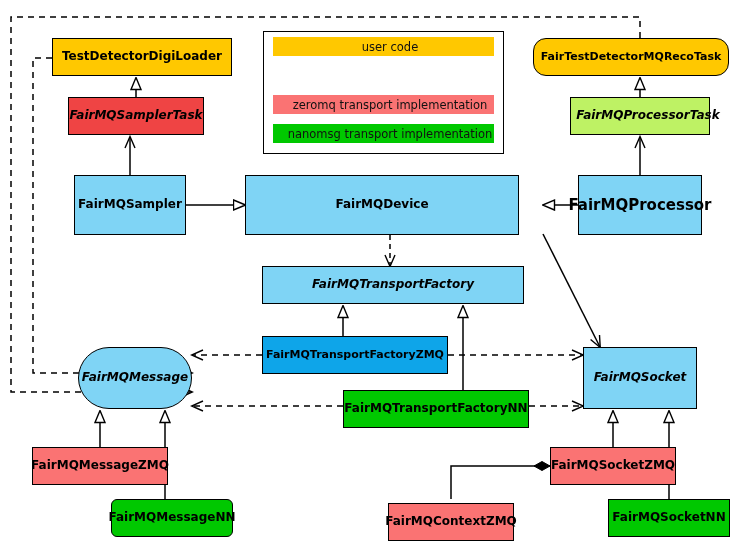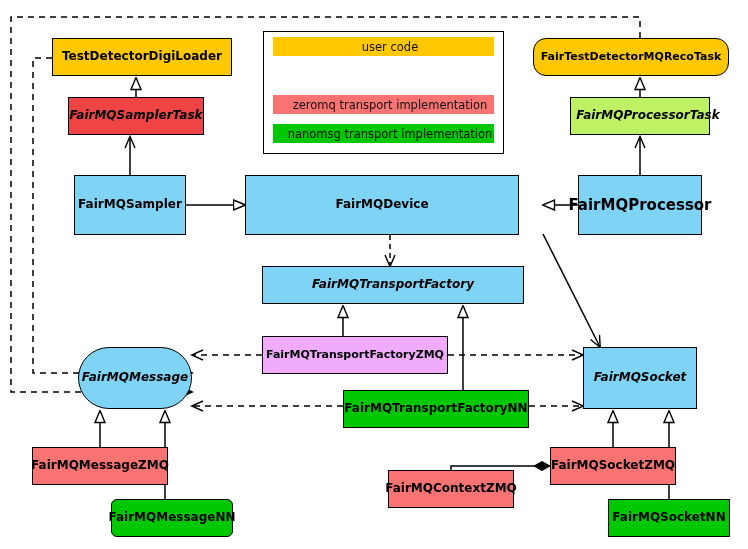--- a/index.html
+++ b/index.html
@@ -112,42 +112,42 @@
       </div>
       <div class="node" style="left: 245px; top: 175px; width: 274px; height: 60px; background: rgb(127, 212, 245);">
         <span class="lbl-bold" style="font-size: 12px;">FairMQDevice</span>
       </div>
       <div class="node" style="left: 578px; top: 175px; width: 124px; height: 60px; background: rgb(127, 212, 245);">
         <span class="lbl-bold" style="font-size: 15px;">FairMQProcessor</span>
       </div>
       <div class="node" style="left: 262px; top: 266px; width: 262px; height: 38px; background: rgb(127, 212, 245);">
         <span class="lbl-bolditalic" style="font-size: 12px;">FairMQTransportFactory</span>
       </div>
-      <div class="node" style="left: 262px; top: 336px; width: 186px; height: 38px; background: #f0abfc;">
+      <div class="node" style="left: 262px; top: 336px; width: 186px; height: 38px; background: #0ea5e9;">
         <span class="lbl-bold" style="font-size: 11px;">FairMQTransportFactoryZMQ</span>
       </div>
       <div class="node" style="left: 343px; top: 390px; width: 186px; height: 38px; background: rgb(0, 200, 0);">
         <span class="lbl-bold" style="font-size: 12px;">FairMQTransportFactoryNN</span>
       </div>
       <div class="node" style="left: 78px; top: 347px; width: 114px; height: 62px; background: rgb(127, 212, 245); border-radius: 31px;">
         <span class="lbl-bolditalic" style="font-size: 12px;">FairMQMessage</span>
       </div>
       <div class="node" style="left: 583px; top: 347px; width: 114px; height: 62px; background: rgb(127, 212, 245);">
         <span class="lbl-bolditalic" style="font-size: 12px;">FairMQSocket</span>
       </div>
       <div class="node" style="left: 32px; top: 447px; width: 136px; height: 38px; background: rgb(250, 115, 115); align-items: center;">
         <span class="lbl-bold" style="font-size: 12px;">FairMQMessageZMQ</span>
       </div>
       <div class="node" style="left: 111px; top: 499px; width: 122px; height: 38px; background: rgb(0, 200, 0); border-radius: 6px;">
         <span class="lbl-bold" style="font-size: 12px;">FairMQMessageNN</span>
       </div>
       <div class="node" style="left: 550px; top: 447px; width: 126px; height: 38px; background: rgb(250, 115, 115);">
         <span class="lbl-bold" style="font-size: 12px;">FairMQSocketZMQ</span>
       </div>
-      <div class="node" style="left: 388px; top: 470px; width: 126px; height: 38px; background: rgb(250, 115, 115);">
+      <div class="node" style="left: 388px; top: 503px; width: 126px; height: 38px; background: rgb(250, 115, 115);">
         <span class="lbl-bold" style="font-size: 12px;">FairMQContextZMQ</span>
       </div>
       <div class="node" style="left: 608px; top: 499px; width: 122px; height: 38px; background: rgb(0, 200, 0);">
         <span class="lbl-bold" style="font-size: 12px;">FairMQSocketNN</span>
       </div>
     </div>
 
 </div>
 
 </body></html>

